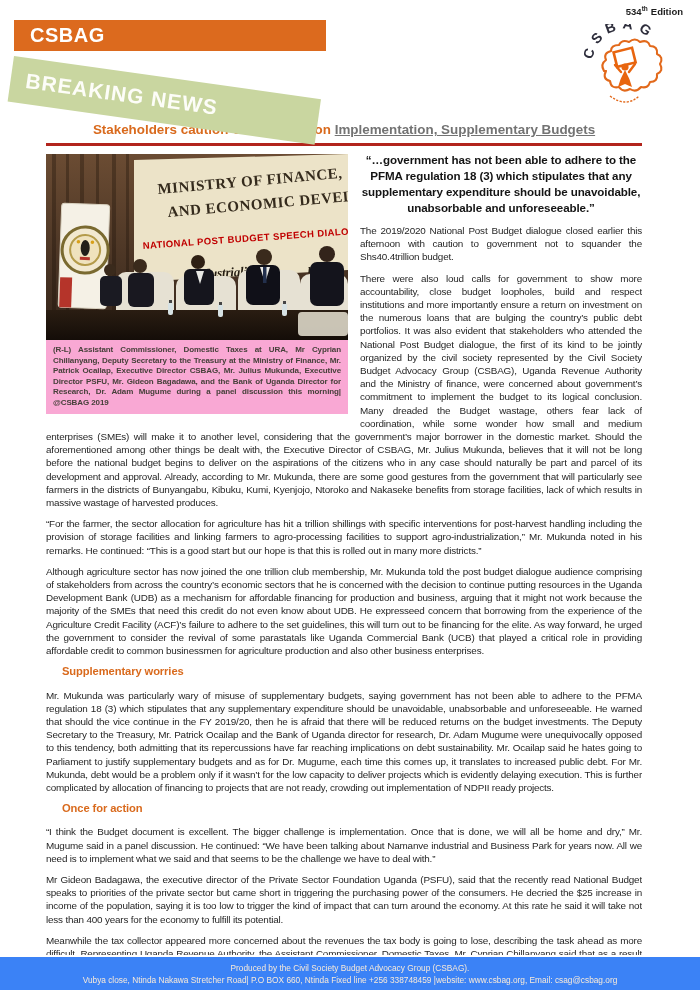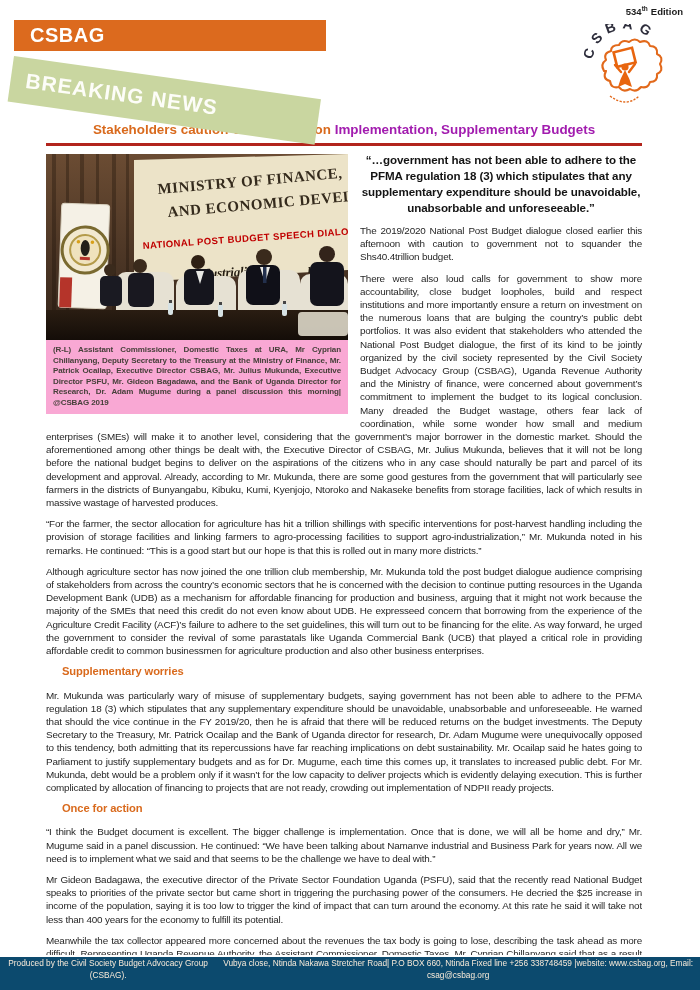--- a/index.html
+++ b/index.html
@@ -19,43 +19,43 @@
               transform:rotate(8deg);transform-origin:0 0;display:flex;align-items:center;
               padding-left:15px;box-sizing:border-box;z-index:2;}
   .green-band .breaking{color:#fdfdf8;font-size:21px;font-weight:bold;letter-spacing:1px;}
 
   .logo-wrap{position:absolute;right:32px;top:24px;width:84px;height:86px;z-index:4;}
 
   
   .headline{position:absolute;left:46px;top:122px;width:596px;text-align:center;
             font-size:13.4px;font-weight:bold;white-space:nowrap;}
   .headline .hl{color:#d96a1d;}
-  .headline .rest{color:#a21caf;}
+  .headline .rest{color:#737373;text-decoration:underline;}
   .rule{position:absolute;left:46px;top:143px;width:596px;height:3px;background:#b2241c;}
 
   
   .flow{position:absolute;left:46px;top:152px;width:596px;height:803px;overflow:hidden;
         font-size:9.9px;line-height:13.2px;letter-spacing:-0.18px;text-align:justify;color:#262626;}
   .flow p{margin:0 0 8px;}
 
   figure.panel{float:left;width:302px;margin:2px 12px 5px 0;padding:0;}
   figure.panel svg{display:block;}
   figcaption{background:#f9a8d4;color:#46403a;font-weight:bold;font-size:8px;line-height:10.6px;
              padding:5px 7px;text-align:justify;letter-spacing:-0.1px;}
 
   .pull-quote{font-weight:bold;text-align:center;color:#141414;font-size:11.6px;line-height:16px;
               letter-spacing:-0.1px;margin:4px 2px 9px;}
 
   .section-heading{color:#d96a1d;font-weight:bold;font-size:11.2px;letter-spacing:-0.1px;
                    margin:4px 16px 10px;text-align:left;}
 
   
-  .footer{position:absolute;left:0;bottom:0;width:700px;height:33px;background:#0c4a6e;
+  .footer{position:absolute;left:0;bottom:0;width:700px;height:33px;background:#3b82f6;
           text-align:center;color:#f8ead9;font-size:8.3px;line-height:12px;
-          display:flex;flex-direction:row;justify-content:center;}
+          display:flex;flex-direction:column;justify-content:center;}
 </style>
 </head>
 <body>
 
 <div class="page">
 
   <div class="edition"><span>534</span><sup>th</sup><span class="word">Edition</span></div>
 
   <div class="brand-bar">
     <span class="brand">CSBAG</span>

